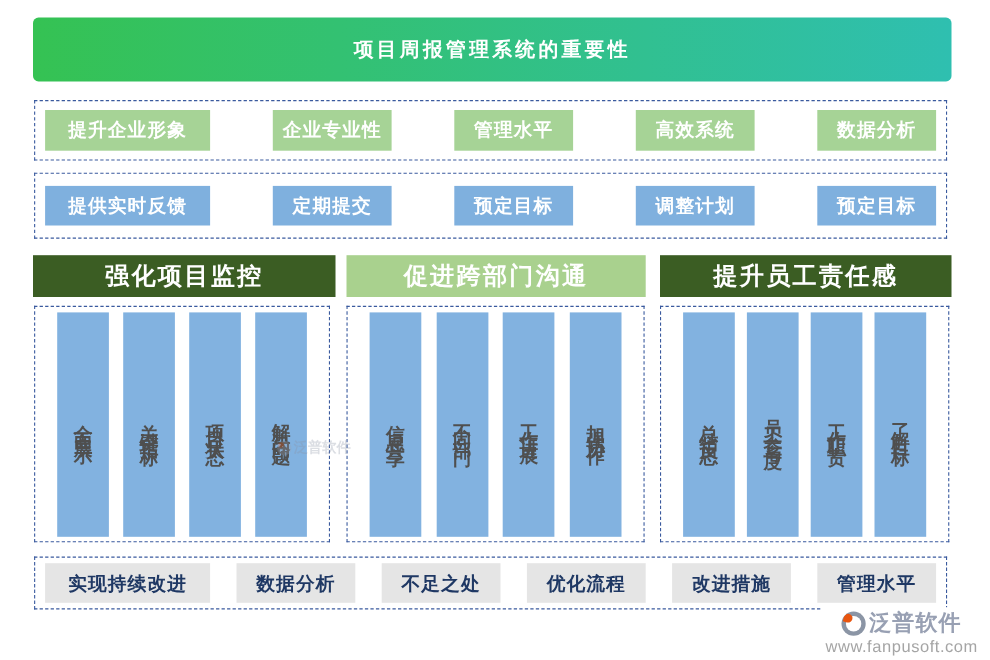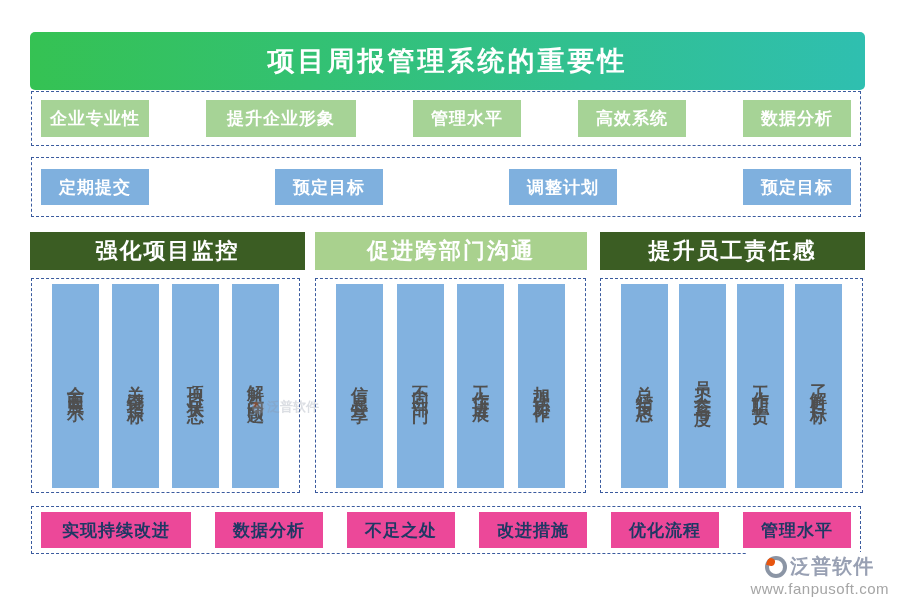--- a/index.html
+++ b/index.html
@@ -1,43 +1,43 @@
 <!DOCTYPE html>
 <html><head>
 <meta charset="utf-8">
 <style>
   html,body{margin:0;padding:0;}
   body{
     width:900px;height:600px;position:relative;background:#ffffff;
     font-family:"Liberation Sans",sans-serif;overflow:hidden;
   }
   .banner{
-    position:absolute;left:30px;top:32px;width:835px;height:58px;
+    position:absolute;left:30px;top:16px;width:835px;height:58px;
     background:linear-gradient(90deg,#35c253 0%,#2fbfb0 100%);
     border-radius:5px;display:flex;align-items:center;justify-content:center;
-    color:#ffffff;font-size:27px;font-weight:bold;letter-spacing:3px;
+    color:#ffffff;font-size:18px;font-weight:bold;letter-spacing:3px;
   }
   .dash-box{
     position:absolute;border:1px dashed #3a5a9e;background:#ffffff;
     display:flex;align-items:center;justify-content:space-between;
   }
   .row-box{left:31px;width:830px;padding:0 9px;box-sizing:border-box;}
   .row1{top:91px;height:55px;}
   .row2{top:157px;height:60px;}
   .row3{top:506px;height:48px;}
   .pill{
     display:flex;align-items:center;justify-content:center;
     height:37px;font-size:17px;font-weight:bold;color:#ffffff;
     letter-spacing:1px;flex:0 0 auto;
   }
   .w-lg{width:150px;}
   .w-md{width:108px;}
   .pill-green{background:#a6d396;}
   .pill-blue{background:#7fb0de;height:36px;}
-  .pill-flat{background:#ec4899;color:#1f3864;height:36px;}
+  .pill-flat{background:#e5e5e5;color:#1f3864;height:36px;}
   .sec-header{
     position:absolute;top:232px;height:38px;
     display:flex;align-items:center;justify-content:center;
     color:#ffffff;font-size:22px;font-weight:bold;letter-spacing:2px;
   }
   .header-dark{background:#3b5d23;}
   .header-light{background:#a9d18e;}
   .h1{left:30px;width:275px;}
   .h2{left:315px;width:272px;}
   .h3{left:600px;width:265px;}
@@ -85,28 +85,29 @@
   .brand-url{font-size:15px;color:#a5a5a5;letter-spacing:0.5px;}
 </style>
 </head>
 <body>
 
 <div class="banner">
   <span>项目周报管理系统的重要性</span>
 </div>
 
 <div class="dash-box row-box row1">
+  <div class="pill pill-green w-lg">提升企业形象</div>
   <div class="pill pill-green w-md">企业专业性</div>
-  <div class="pill pill-green w-lg">提升企业形象</div>
   <div class="pill pill-green w-md">管理水平</div>
   <div class="pill pill-green w-md">高效系统</div>
   <div class="pill pill-green w-md">数据分析</div>
 </div>
 
 <div class="dash-box row-box row2">
+  <div class="pill pill-blue w-lg">提供实时反馈</div>
   <div class="pill pill-blue w-md">定期提交</div>
   <div class="pill pill-blue w-md">预定目标</div>
   <div class="pill pill-blue w-md">调整计划</div>
   <div class="pill pill-blue w-md">预定目标</div>
 </div>
 
 <div class="sec-header header-dark h1">
   <span>强化项目监控</span>
 </div>
 <div class="sec-header header-light h2">
@@ -134,22 +135,22 @@
   <div class="vbar">总结反思</div>
   <div class="vbar">员工参与度</div>
   <div class="vbar">工作职责</div>
   <div class="vbar">了解目标</div>
 </div>
 
 <div class="dash-box row-box row3">
   <div class="pill pill-flat w-lg">实现持续改进</div>
   <div class="pill pill-flat w-md">数据分析</div>
   <div class="pill pill-flat w-md">不足之处</div>
+  <div class="pill pill-flat w-md">优化流程</div>
   <div class="pill pill-flat w-md">改进措施</div>
-  <div class="pill pill-flat w-md">优化流程</div>
   <div class="pill pill-flat w-md">管理水平</div>
 </div>
 
 <div class="watermark">
   <span class="wm-circle"></span>
   <span class="wm-text">泛普软件</span>
 </div>
 
 <div class="brand">
   <div class="brand-top">

